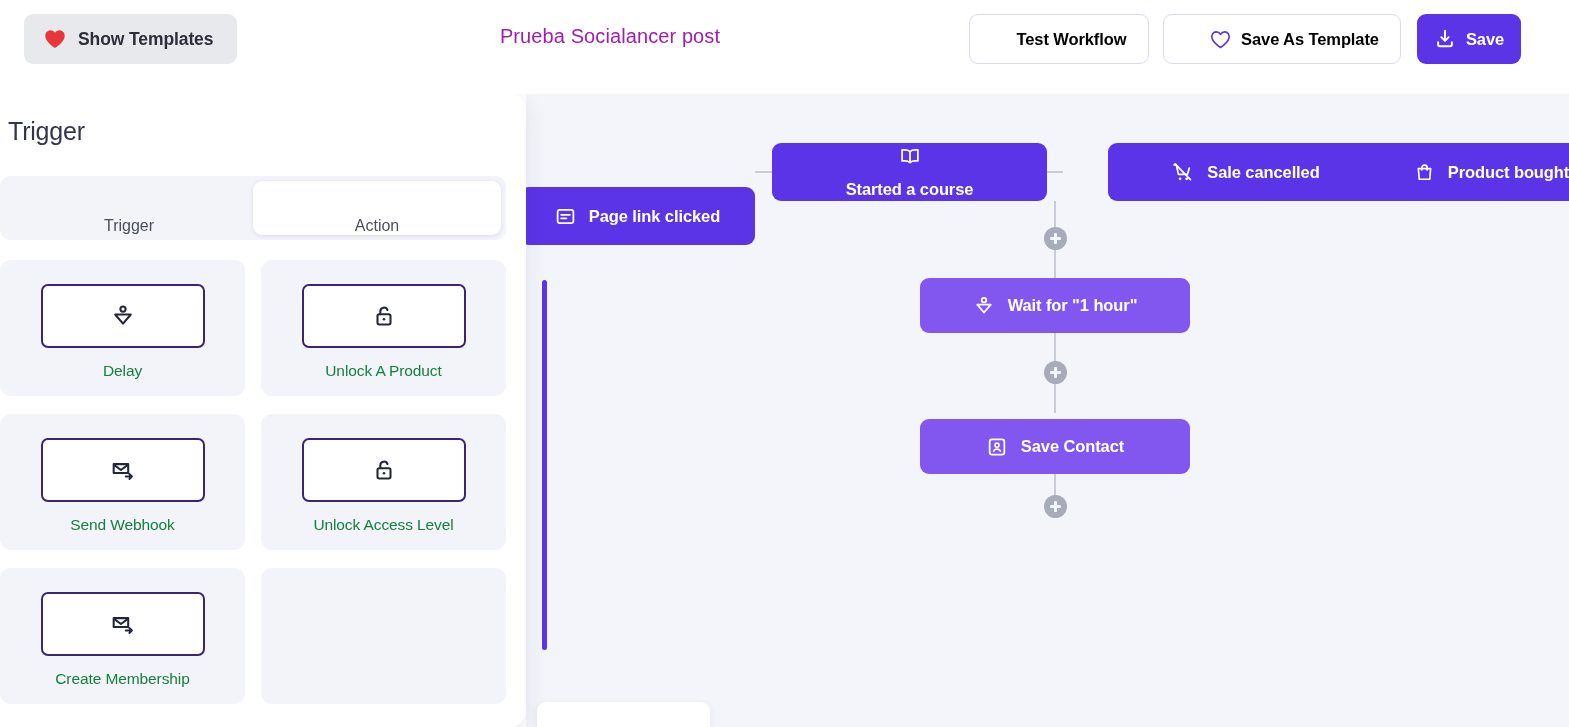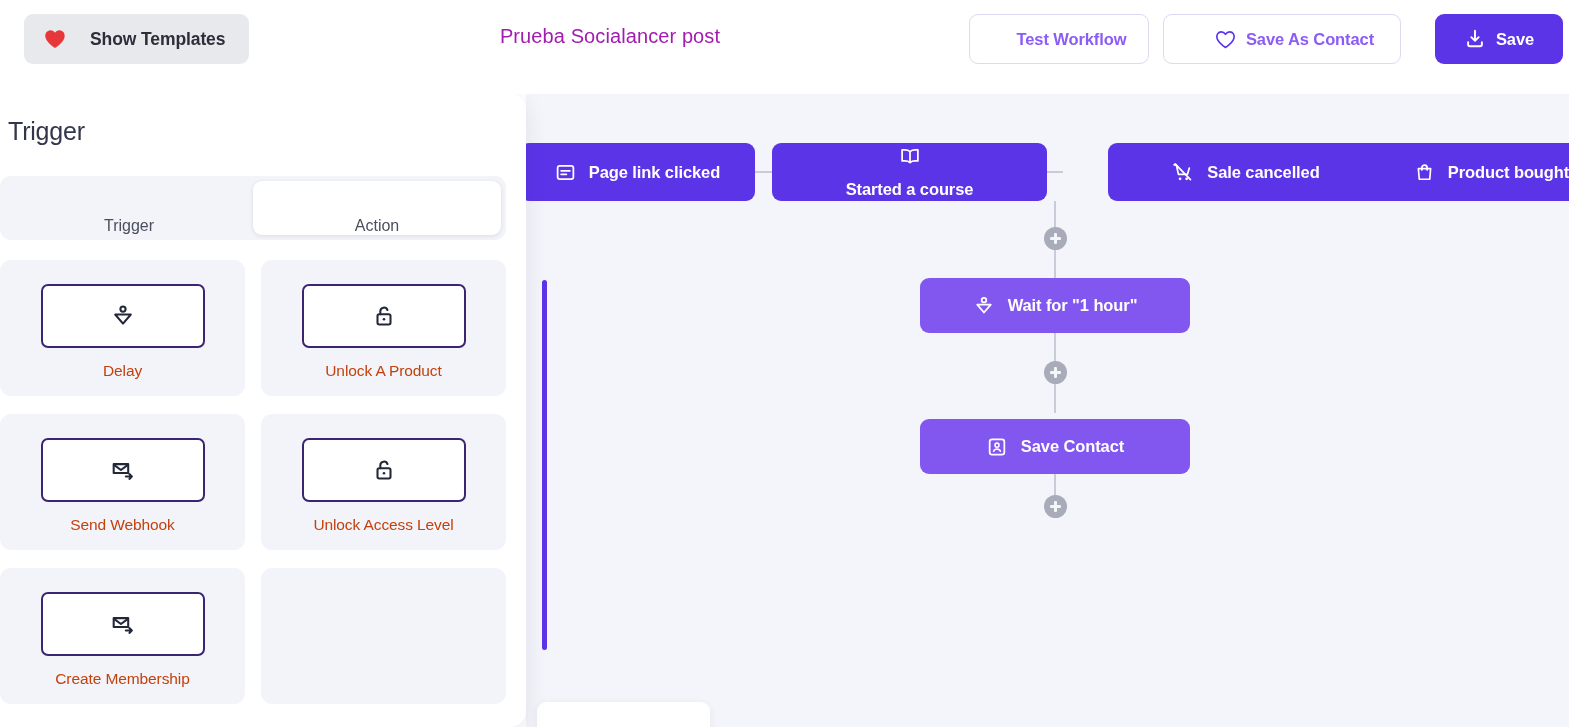--- a/index.html
+++ b/index.html
@@ -14,21 +14,21 @@
   
   .topbar {
     position: absolute; left: 0; top: 0;
     width: 1569px; height: 94px;
     background: #ffffff;
     z-index: 40;
   }
   .show-templates {
     position: absolute; left: 24px; top: 14px;
     height: 50px;
-    display: flex; align-items: center; gap: 24px;
+    display: flex; align-items: center; gap: 12px;
     padding: 0 24px 0 20px;
     background: #e8e9ec;
     border: none; border-radius: 9px;
     cursor: pointer;
   }
   .show-templates .label {
     font-size: 17.5px; font-weight: 700; color: #2b2f3a;
     letter-spacing: -0.1px;
   }
   .heart-red { display: block; }
@@ -43,28 +43,28 @@
   .btn {
     position: absolute; top: 14px; height: 50px;
     display: flex; align-items: center; justify-content: center; gap: 10px;
     border-radius: 9px; cursor: pointer;
     font-size: 16.5px; font-weight: 700;
     letter-spacing: -0.1px;
   }
   .btn-outline {
     background: #ffffff;
     border: 1.6px solid #dcd9f2;
-    color: #8b5cf6;
+    color: #000000;
     padding-left: 25px;
   }
   .btn-test    { left: 969px; width: 180px; }
   .btn-tmpl    { left: 1163px; width: 238px; }
   .btn-primary {
-    left: 1417px; width: 128px;
-    background: #5b34e8; border: none; color: #ffffff; margin-left: 18px;
+    left: 1417px; width: 104px;
+    background: #5b34e8; border: none; color: #ffffff;
   }
 
   
   .panel {
     position: absolute; left: -20px; top: 94px;
     width: 546px; height: 633px;
     background: #ffffff;
     border-radius: 0 16px 16px 0;
     box-shadow: 0 6px 22px rgba(40,35,90,0.10);
     z-index: 30;
@@ -112,21 +112,21 @@
   }
   .card-icon-box {
     width: 100%; max-width: 164px; height: 64px;
     background: #ffffff;
     border: 2px solid #3c2472;
     border-radius: 7px;
     display: flex; align-items: center; justify-content: center;
   }
   .card-label {
     margin-top: 14px;
-    font-size: 15.5px; color: #c2410c; text-align: center;
+    font-size: 15.5px; color: #15803d; text-align: center;
     letter-spacing: -0.1px;
   }
 
   
   .panel-scroll-track {
     position: absolute; left: 541px; top: 94px;
     width: 12px; height: 633px;
     background: transparent;
     z-index: 31;
   }
@@ -220,21 +220,21 @@
   <button class="btn btn-outline btn-test">
     <span>Test Workflow</span>
   </button>
 
   <button class="btn btn-outline btn-tmpl">
     <span>
       <svg width="21" height="19" viewBox="0 0 24 22" fill="none">
         <path d="M12 20.2s-8-5.1-9.7-10.3C1 5.9 3.4 2.2 7.1 2.2c2.1 0 3.8 1.2 4.9 2.7 1.1-1.5 2.8-2.7 4.9-2.7 3.7 0 6.1 3.7 4.8 7.7C20 15.1 12 20.2 12 20.2z" stroke="#5b34e8" stroke-width="1.9" stroke-linejoin="round"></path>
       </svg>
     </span>
-    <span>Save As Contact</span>
+    <span>Save As Template</span>
   </button>
 
   <button class="btn btn-primary">
     <span>
       <svg width="22" height="22" viewBox="0 0 24 24" fill="none">
         <path d="M12 3v10.5M12 14l-4-4M12 14l4-4" stroke="#ffffff" stroke-width="2.1" stroke-linecap="round" stroke-linejoin="round"></path>
         <path d="M4.5 15.5v2.6c0 1 .8 1.9 1.9 1.9h11.2c1 0 1.9-.8 1.9-1.9v-2.6" stroke="#ffffff" stroke-width="2.1" stroke-linecap="round"></path>
       </svg>
     </span>
     <span>Save</span>
@@ -246,21 +246,21 @@
   <div class="connector-h" style="left:229px;width:17px;"></div>
   <div class="connector-h" style="left:521px;width:16px;"></div>
   <div class="connector-h" style="left:812px;width:16px;"></div>
 
   <div class="connector-v" style="top:107px;height:30px;"></div>
   <div class="connector-v" style="top:153px;height:32px;"></div>
   <div class="connector-v" style="top:239px;height:30px;"></div>
   <div class="connector-v" style="top:287px;height:32px;"></div>
   <div class="connector-v" style="top:373px;height:30px;"></div>
 
-  <div class="node node-trigger" style="left:-6px;width:235px;">
+  <div class="node node-trigger" style="left:-6px;width:235px;margin-top:44px;">
     <span>
       <svg width="21" height="21" viewBox="0 0 24 24" fill="none">
         <rect x="3" y="4.5" width="18" height="15" rx="2.4" stroke="#fff" stroke-width="2"></rect>
         <path d="M7 10h10M7 14h6" stroke="#fff" stroke-width="2" stroke-linecap="round"></path>
       </svg>
     </span>
     <span>Page link clicked</span>
   </div>
 
   <div class="node node-trigger" style="left:246px;width:275px;flex-direction:column;">

